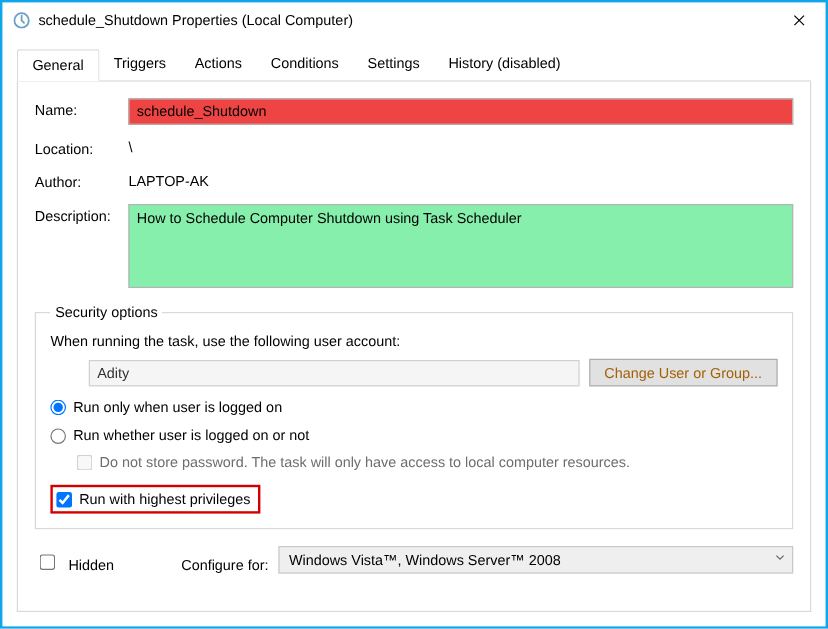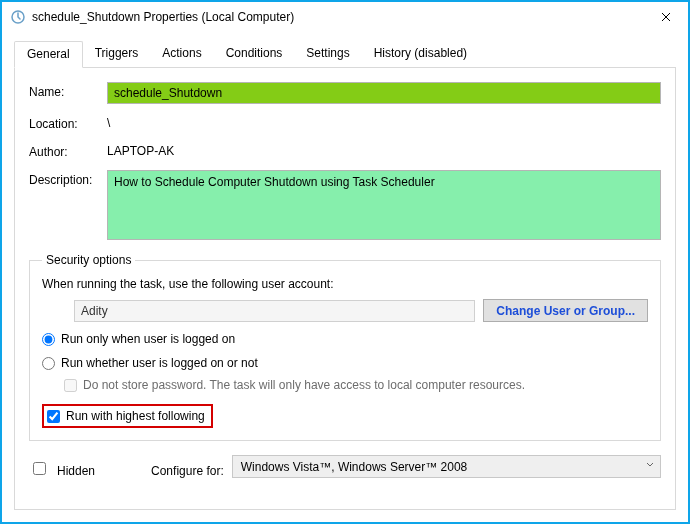--- a/index.html
+++ b/index.html
@@ -10,28 +10,28 @@
 .titlebar .title { flex: 1; color: #000; }
 .titlebar .close { width: 45px; height: 30px; display: flex; align-items: center; justify-content: center; color:#000;}
 .body { flex: 1; padding: 8px 12px 12px 12px; display:flex; flex-direction:column;}
 .tabs { display: flex; border-bottom: 1px solid #d9d9d9; position:relative;}
 .tab { padding: 5px 12px 6px 12px; color: #000; cursor: default; position:relative; top:1px;}
 .tab.active { border: 1px solid #d9d9d9; border-bottom: 1px solid #fff; background:#fff; border-top-left-radius:2px; border-top-right-radius:2px;}
 .panel { border: 1px solid #d9d9d9; border-top:none; padding: 14px 14px 10px 14px; flex:1;}
 .row { display: flex; align-items: flex-start; margin-bottom: 10px; }
 .row label.fld { width: 78px; padding-top:3px; color:#000;}
 .row .val { flex:1; }
-input[type=text].txt { width: 100%; height: 22px; border: 1px solid #b5b5b5; padding: 2px 6px; background:#84cc16; color:#000;}
+input[type=text].txt { width: 100%; height: 22px; border: 1px solid #b5b5b5; padding: 2px 6px; background:#ef4444; color:#000;}
 .static { padding: 2px 0; color:#000;}
 textarea.txt { width: 100%; height: 70px; border: 1px solid #b5b5b5; padding: 4px 6px; resize:none; font-family:inherit; background:#86efac; color:#000;}
 fieldset.sec { border: 1px solid #d9d9d9; margin: 6px 0 0 0; padding: 10px 12px 12px 12px;}
 fieldset.sec legend { padding: 0 4px; color:#000;}
 .sec-row { display:flex; align-items:center; margin-top:8px;padding-left:32px;}
 .userbox { flex:1; height:22px; border:1px solid #d0d0d0; background:#f5f5f5; padding:2px 6px; color:#333; display:flex; align-items:center;}
-button.win { height:23px; border:1px solid #adadad; background:#e1e1e1; padding: 0 12px; color:#1d4ed8; cursor:default;font-weight:bold;}
+button.win { height:23px; border:1px solid #adadad; background:#e1e1e1; padding: 0 12px; color:#a16207; cursor:default;}
 .radio-row, .check-row { display:flex; align-items:center; margin-top:10px; gap:6px;}
 .radio-row input, .check-row input { margin:0;}
 .sub { margin-left: 22px; margin-top:8px; display:flex; align-items:center; gap:6px; color:#6d6d6d;}
 .sub input[type=checkbox]{ margin:0; }
 .highlight { border: 2px solid #d40000; padding: 3px 6px 3px 3px; display:inline-flex; align-items:center; gap:6px;}
 .bottom-row { display:flex; align-items:flex-end; margin-top:14px; gap:8px;}
 .select { flex:1; height:23px; border:1px solid #c8c8c8; background:#efefef; padding:0 22px 0 8px; display:flex; align-items:center; position:relative; color:#000;}
 .select .chev { position:absolute; right:6px; top:5px; color:#555;}
 .footer { display:flex; justify-content:flex-end; gap:10px; padding: 10px 14px 0 0;}
 button.ok { width:86px; height:23px; border:2px solid #0078d7; background:#e5f1fb; color:#000;}
@@ -101,21 +101,21 @@
           <input type="radio" name="runmode" style="">
           <span>Run whether user is logged on or not</span>
         </div>
         <div class="sub">
           <input type="checkbox" disabled="" style="">
           <span>Do not store password.  The task will only have access to local computer resources.</span>
         </div>
         <div class="check-row" style="margin-top:12px;">
           <span class="highlight">
             <input type="checkbox" checked="" style="">
-            <span>Run with highest following</span>
+            <span>Run with highest privileges</span>
           </span>
         </div>
       </fieldset>
 
       <div class="bottom-row">
         <input type="checkbox" style="">
         <span>Hidden</span>
         <div style="width:40px"></div>
         <span>Configure for:</span>
         <div class="select">

